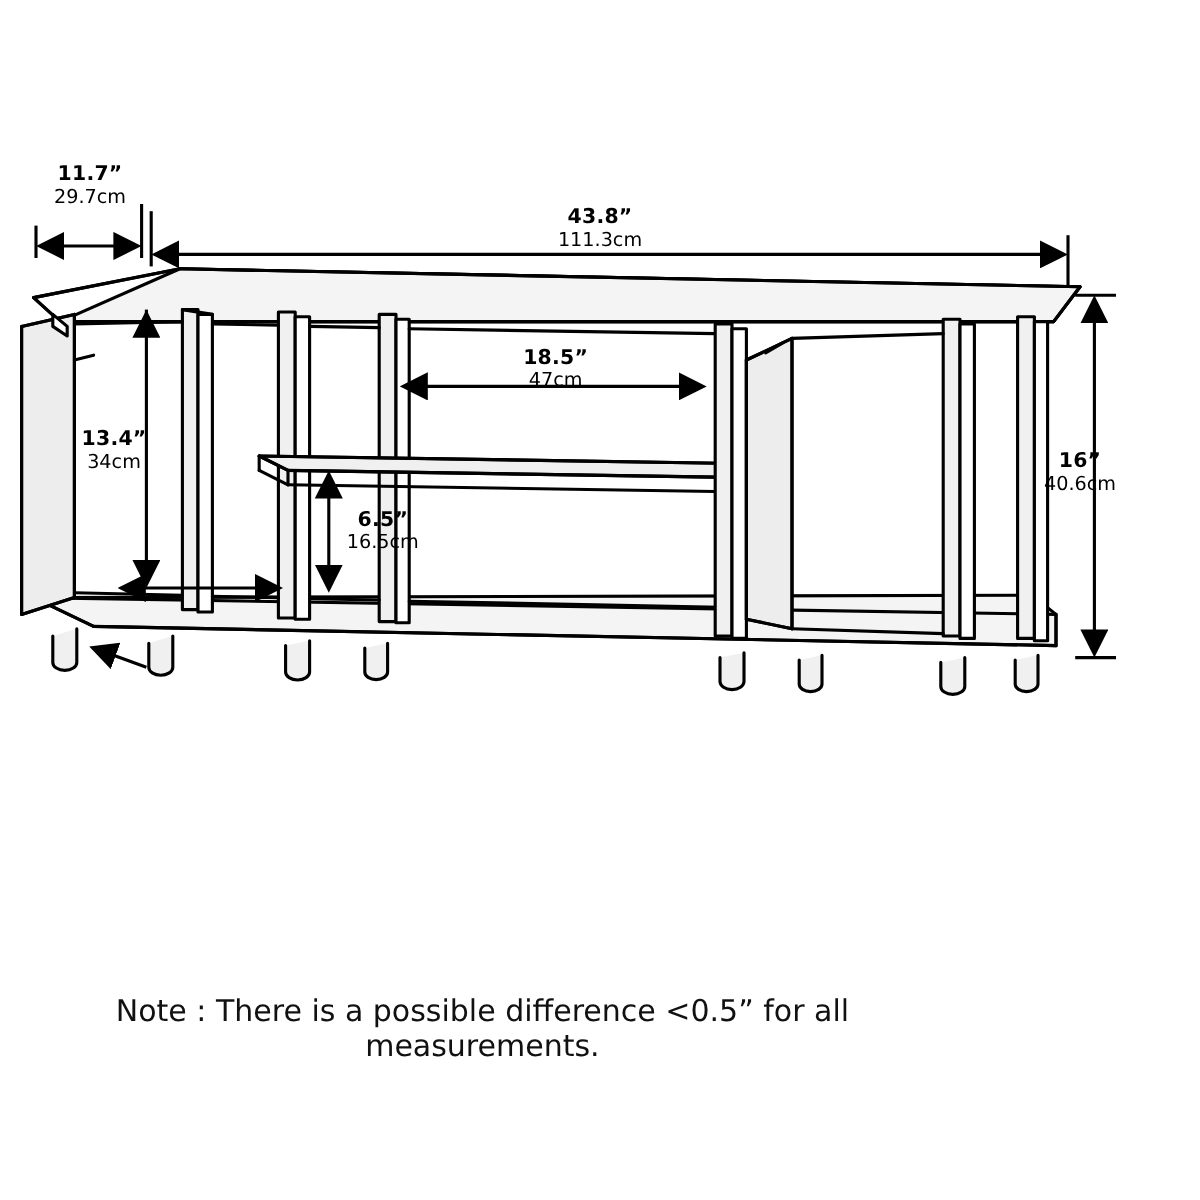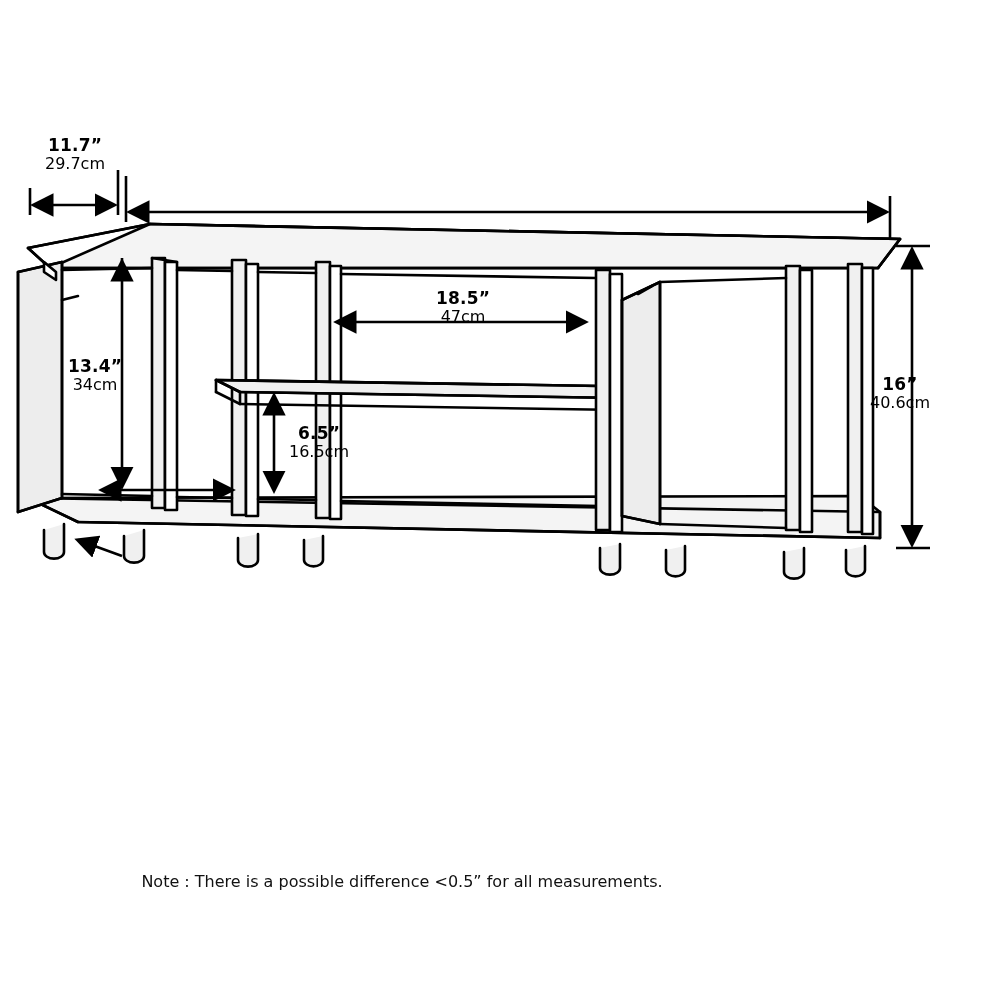--- a/index.html
+++ b/index.html
@@ -46,24 +46,23 @@
     font-weight: normal;
     font-size: 16px;
     display: block;
   }
   .note {
     position: absolute;
     left: 0;
     top: 828px;
     width: 804px;
     text-align: center;
-    font-size: 16px;
+    font-size: 25px;
     font-weight: normal;
     color: #111111;
-    margin-top: 44px;
   }
 </style>
 </head>
 <body>
 
 <div id="stage">
 
   <svg class="diagram" viewBox="0 0 1000 1000">
     <g fill="none" stroke="#000000" stroke-width="2.6" stroke-linejoin="round" stroke-linecap="round">
 
@@ -212,20 +211,24 @@
         <line x1="122" y1="556" x2="78" y2="540" marker-end="url(#ah)"></line>
       </g>
     </g>
   </svg>
 
   <div class="dim-label" style="left:20px; top:136px; width:110px;">
     <span class="imp">11.7”</span>
     <span class="met">29.7cm</span>
   </div>
 
+  <div class="dim-label" style="left:420px; top:172px; width:160px;">
+    <span class="imp">43.8”</span>
+    <span class="met">111.3cm</span>
+  </div>
 
   <div class="dim-label" style="left:852px; top:375px; width:96px;text-align:center;">
     <span class="imp">16”</span>
     <span class="met">40.6cm</span>
   </div>
 
   <div class="dim-label" style="left:40px; top:357px; width:110px;">
     <span class="imp">13.4”</span>
     <span class="met">34cm</span>
   </div>

